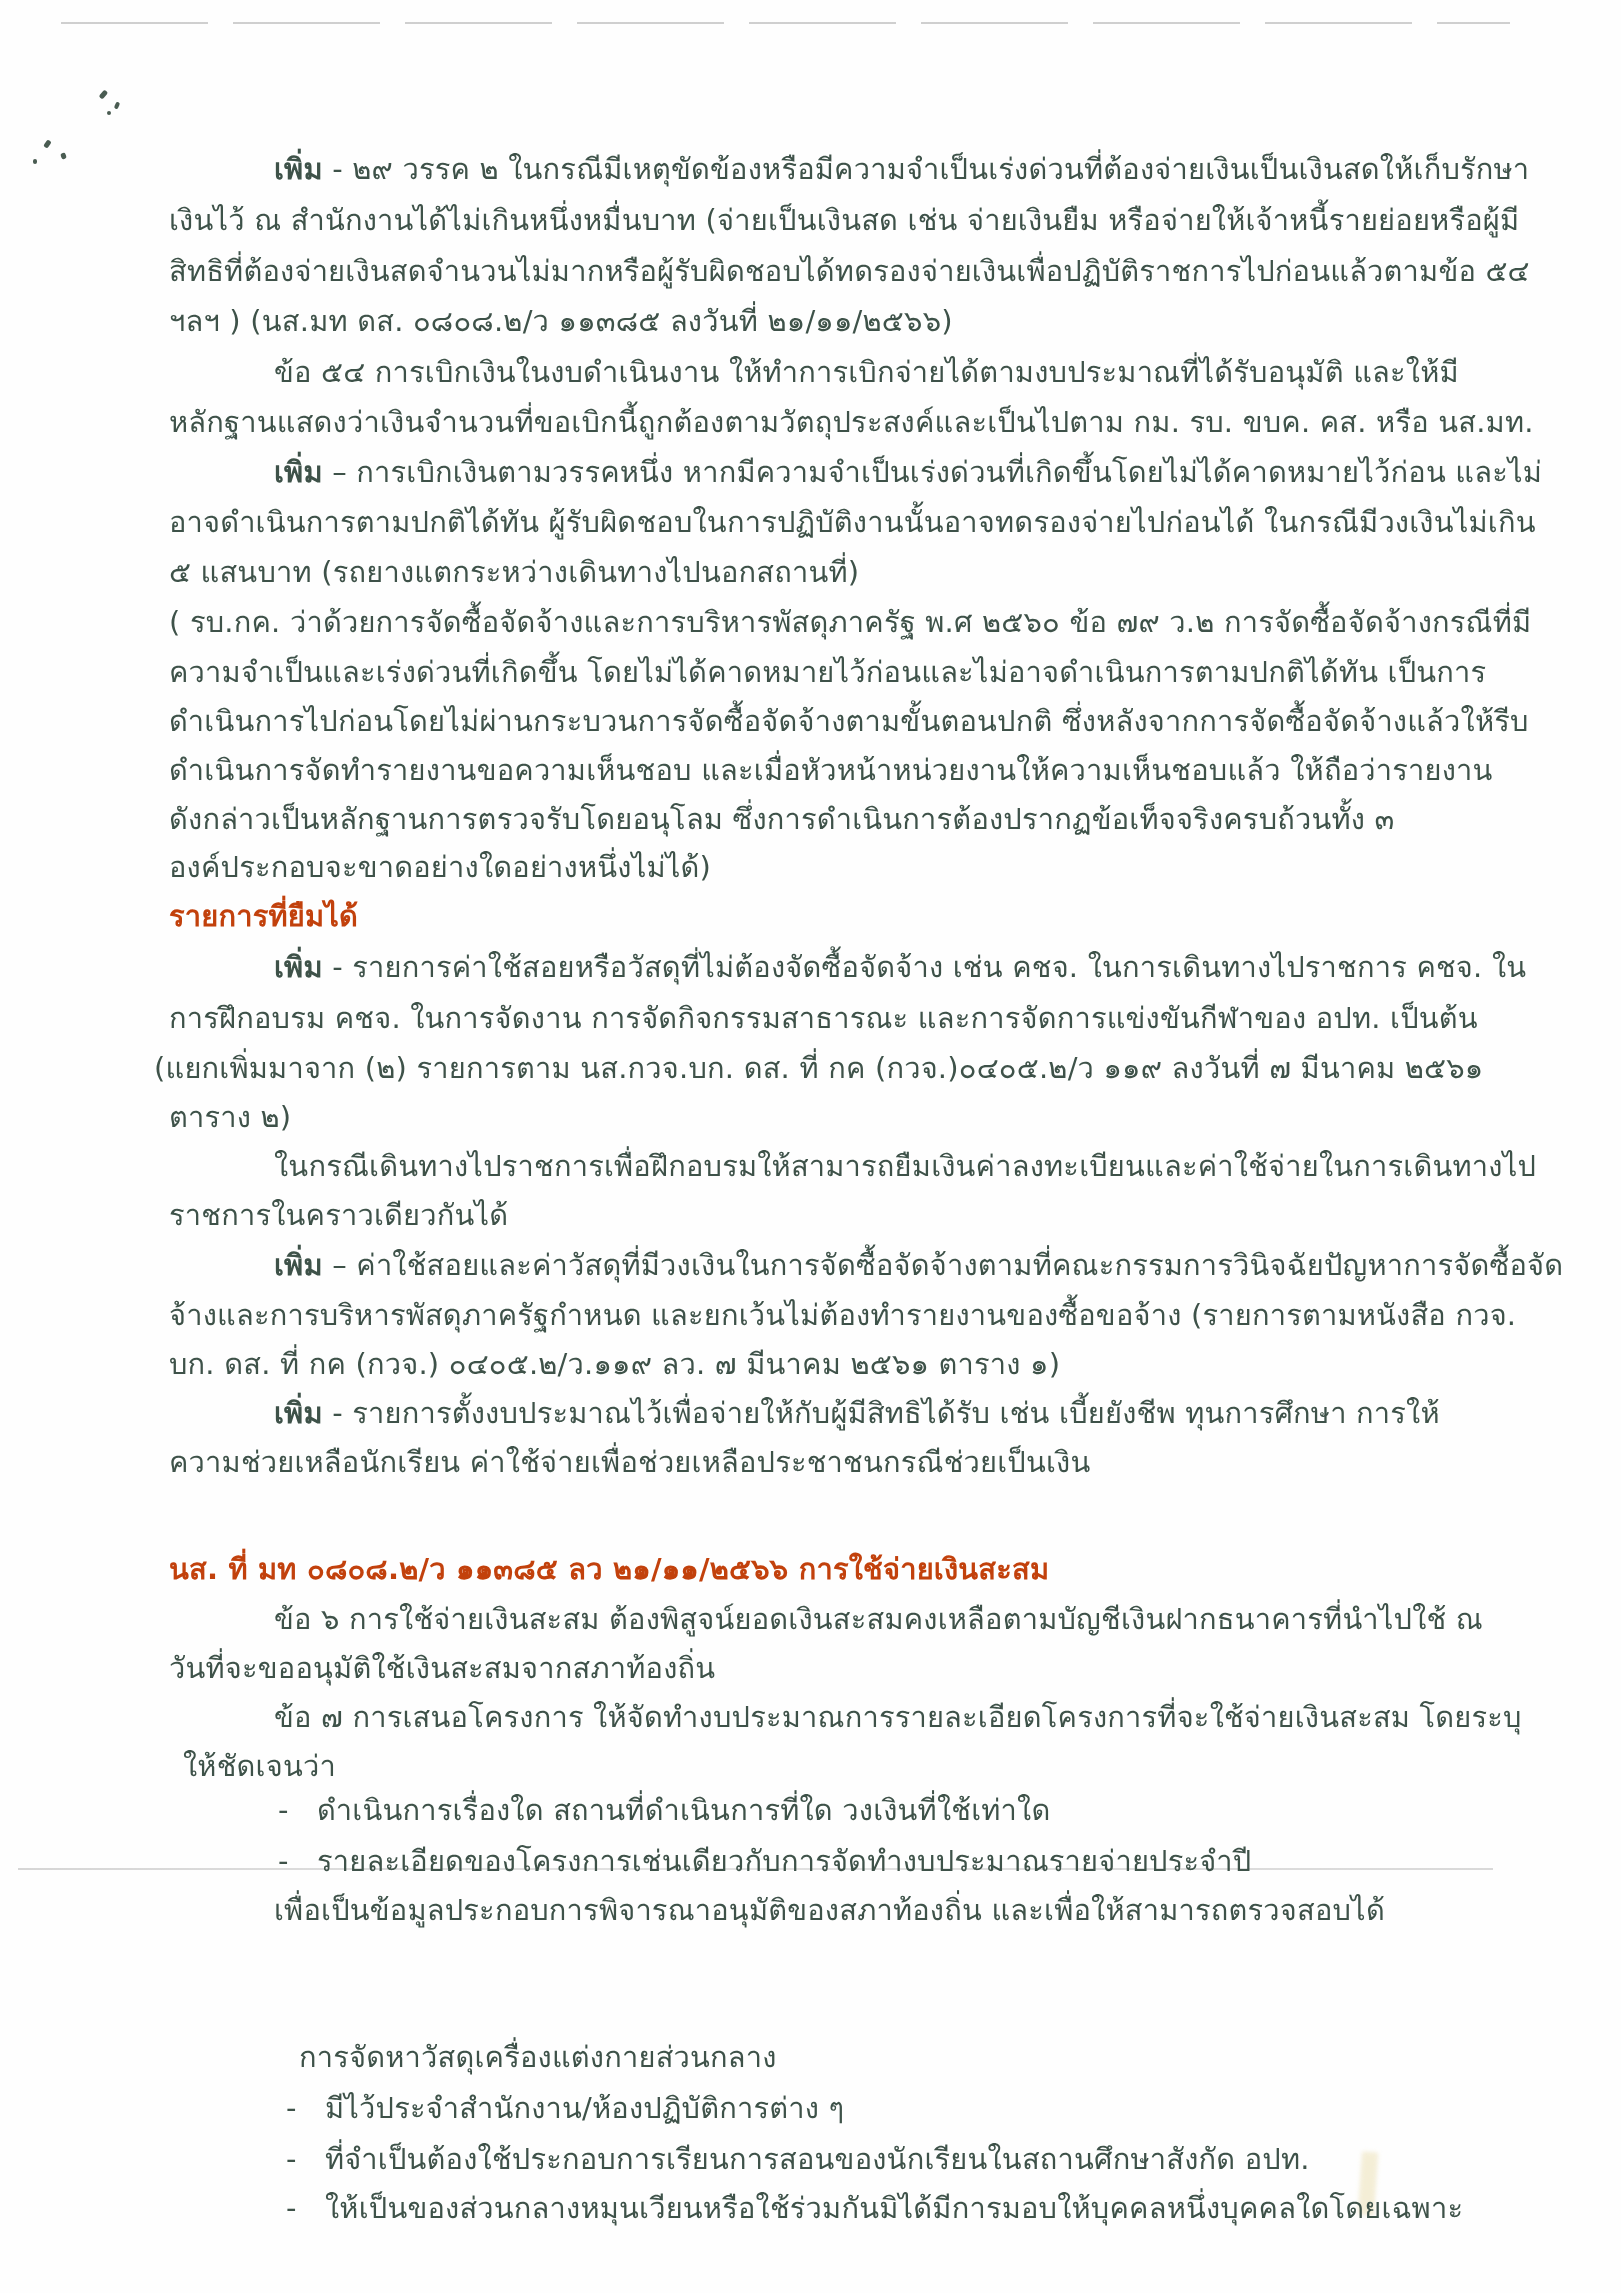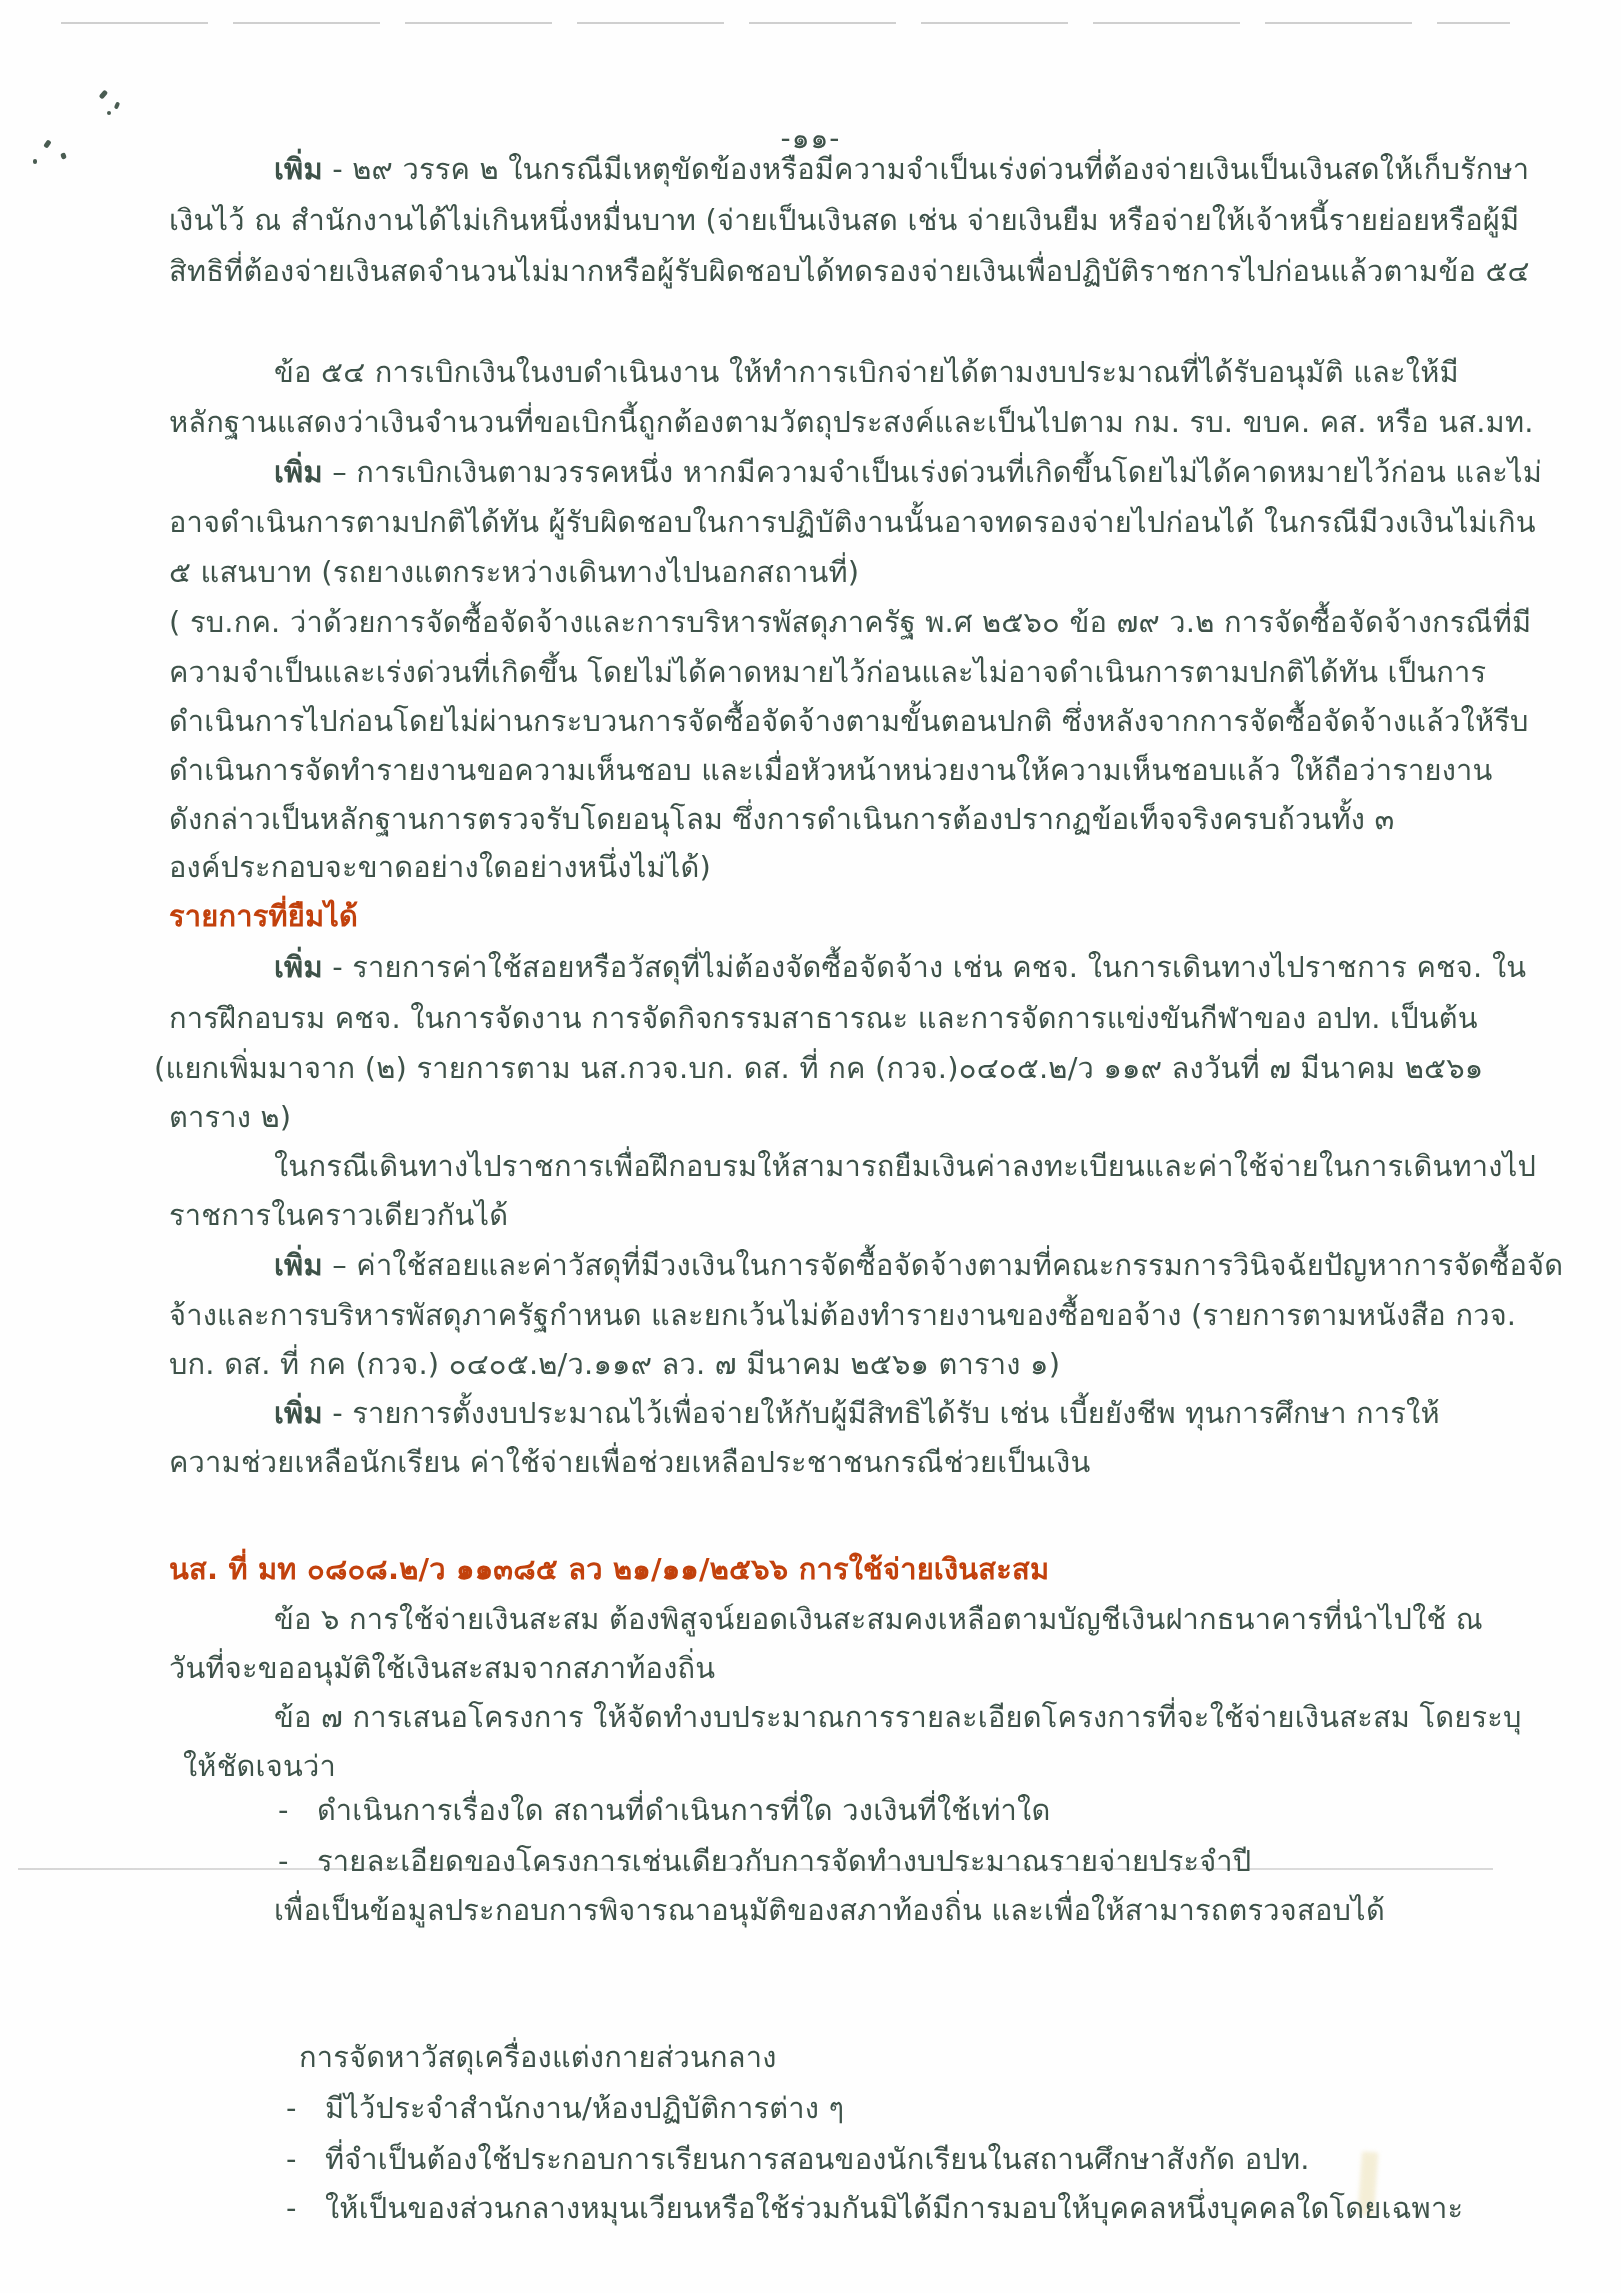--- a/index.html
+++ b/index.html
@@ -59,25 +59,25 @@
   <div class="edge-line"></div>
   <div class="speck sp1"></div>
   <div class="speck sp2"></div>
   <div class="speck sp3"></div>
   <div class="speck sp4"></div>
   <div class="speck sp5"></div>
   <div class="speck sp6"></div>
   <div class="fold-line"></div>
   <div class="smudge"></div>
 
-  <div class="line pageno" style="top:116px;">-๑๑-</div>
 
   <div class="line" style="top:147px;left:274px;"><span class="lead">เพิ่ม</span> <span>- ๒๙ วรรค ๒ ในกรณีมีเหตุขัดข้องหรือมีความจำเป็นเร่งด่วนที่ต้องจ่ายเงินเป็นเงินสดให้เก็บรักษา</span></div>
   <div class="line" style="top:198px;left:169px;">เงินไว้ ณ สำนักงานได้ไม่เกินหนึ่งหมื่นบาท (จ่ายเป็นเงินสด เช่น จ่ายเงินยืม หรือจ่ายให้เจ้าหนี้รายย่อยหรือผู้มี</div>
   <div class="line" style="top:249px;left:169px;">สิทธิที่ต้องจ่ายเงินสดจำนวนไม่มากหรือผู้รับผิดชอบได้ทดรองจ่ายเงินเพื่อปฏิบัติราชการไปก่อนแล้วตามข้อ ๕๔</div>
+  <div class="line" style="top:299px;left:169px;">ฯลฯ ) (นส.มท ดส. ๐๘๐๘.๒/ว ๑๑๓๘๕ ลงวันที่ ๒๑/๑๑/๒๕๖๖)</div>
   <div class="line" style="top:350px;left:274px;">ข้อ ๕๔ การเบิกเงินในงบดำเนินงาน ให้ทำการเบิกจ่ายได้ตามงบประมาณที่ได้รับอนุมัติ และให้มี</div>
   <div class="line" style="top:400px;left:169px;">หลักฐานแสดงว่าเงินจำนวนที่ขอเบิกนี้ถูกต้องตามวัตถุประสงค์และเป็นไปตาม กม. รบ. ขบค. คส. หรือ นส.มท.</div>
   <div class="line" style="top:450px;left:274px;"><span class="lead">เพิ่ม</span> <span>– การเบิกเงินตามวรรคหนึ่ง หากมีความจำเป็นเร่งด่วนที่เกิดขึ้นโดยไม่ได้คาดหมายไว้ก่อน และไม่</span></div>
   <div class="line" style="top:500px;left:169px;">อาจดำเนินการตามปกติได้ทัน ผู้รับผิดชอบในการปฏิบัติงานนั้นอาจทดรองจ่ายไปก่อนได้ ในกรณีมีวงเงินไม่เกิน</div>
   <div class="line" style="top:550px;left:169px;">๕ แสนบาท (รถยางแตกระหว่างเดินทางไปนอกสถานที่)</div>
   <div class="line" style="top:600px;left:169px;">( รบ.กค. ว่าด้วยการจัดซื้อจัดจ้างและการบริหารพัสดุภาครัฐ พ.ศ ๒๕๖๐ ข้อ ๗๙ ว.๒ การจัดซื้อจัดจ้างกรณีที่มี</div>
   <div class="line" style="top:699px;left:169px;">ดำเนินการไปก่อนโดยไม่ผ่านกระบวนการจัดซื้อจัดจ้างตามขั้นตอนปกติ ซึ่งหลังจากการจัดซื้อจัดจ้างแล้วให้รีบ</div>
   <div class="line" style="top:650px;left:169px;">ความจำเป็นและเร่งด่วนที่เกิดขึ้น โดยไม่ได้คาดหมายไว้ก่อนและไม่อาจดำเนินการตามปกติได้ทัน เป็นการ</div>
   <div class="line" style="top:748px;left:169px;">ดำเนินการจัดทำรายงานขอความเห็นชอบ และเมื่อหัวหน้าหน่วยงานให้ความเห็นชอบแล้ว ให้ถือว่ารายงาน</div>
   <div class="line" style="top:797px;left:169px;">ดังกล่าวเป็นหลักฐานการตรวจรับโดยอนุโลม ซึ่งการดำเนินการต้องปรากฏข้อเท็จจริงครบถ้วนทั้ง ๓</div>

